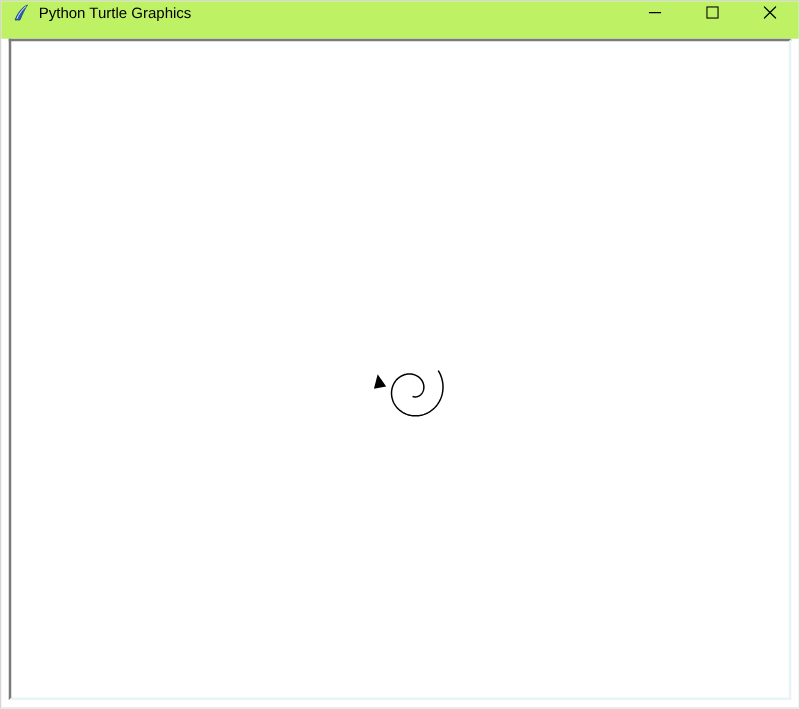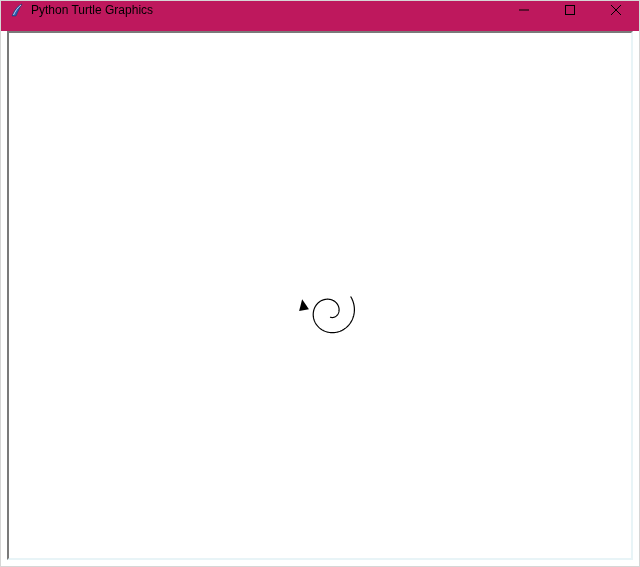--- a/index.html
+++ b/index.html
@@ -17,21 +17,21 @@
       background: #ffffff;
       display: flex;
       flex-direction: column;
       border: 1px solid #d6d6d6;
     }
     .titlebar {
       height: 30px;
       display: flex;
       align-items: center;
       padding: 0 0 12px 8px;
-      background: #be185d;
+      background: #bef264;
       color: #000;
     }
     .titlebar .app-icon {
       width: 16px;
       height: 16px;
       margin-right: 6px;
       display: flex;
       align-items: center;
       justify-content: center;
     }

